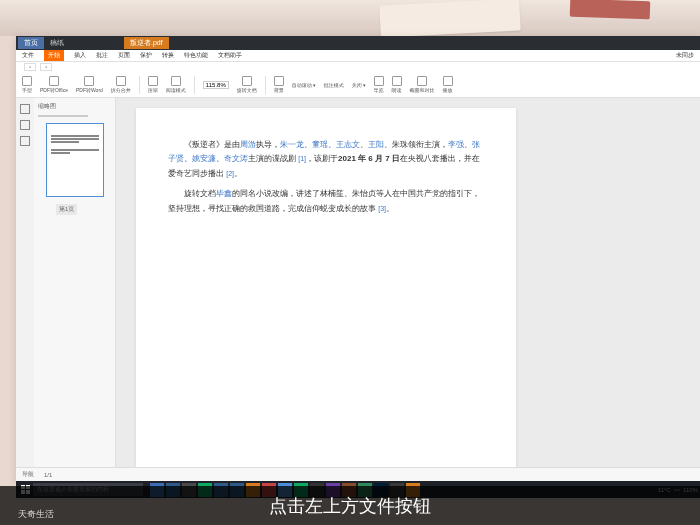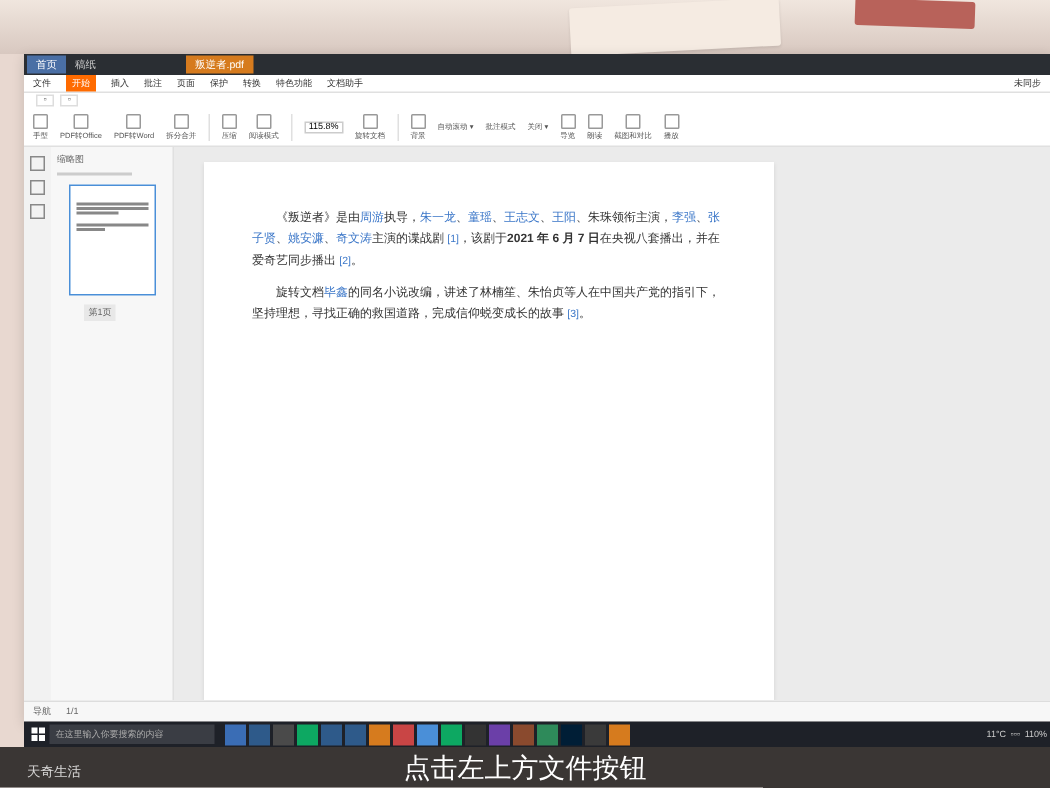--- a/index.html
+++ b/index.html
@@ -36,21 +36,21 @@
 .doc-p .ref{color:#3a76c8;font-size:7px}
 .statusbar{height:14px;background:#f7f7f7;border-top:1px solid #ddd;display:flex;align-items:center;padding:0 6px;font-size:6px;color:#666;gap:10px}
 .taskbar{position:absolute;left:16px;top:481px;width:684px;height:17px;background:#1e2128;display:flex;align-items:center;padding:0 2px;gap:1px}
 .start-btn{width:14px;height:14px;display:flex;align-items:center;justify-content:center}
 .win-icon{width:9px;height:9px;display:grid;grid-template-columns:1fr 1fr;gap:1px}
 .win-icon span{background:#fff}
 .search-box{width:110px;height:13px;background:#3a3d44;color:#aaa;font-size:6px;display:flex;align-items:center;padding:0 4px}
 .task-icons{display:flex;gap:2px;margin-left:6px}
 .task-icon{width:14px;height:14px}
 .tray{margin-left:auto;display:flex;align-items:center;gap:3px;color:#ccc;font-size:6px}
-.subtitle-bar{position:absolute;left:0;bottom:0;width:700px;height:27px;background:rgba(0,0,0,.75);display:flex;align-items:center;justify-content:center}
+.subtitle-bar{position:absolute;left:0;bottom:0;width:700px;height:39px;background:rgba(0,0,0,.75);display:flex;align-items:center;justify-content:center}
 .subtitle-text{color:#fff;font-size:18px;font-weight:500}
 .watermark{position:absolute;left:18px;bottom:4px;color:rgba(255,255,255,.8);font-size:9px;z-index:10}
 .desk-edge{position:absolute;left:0;top:0;width:700px;height:36px;background:linear-gradient(180deg,#f0e6de,#d8c8c0)}
 .book{position:absolute;right:180px;top:2px;width:140px;height:32px;background:#f5ebe2;transform:rotate(-3deg);border-radius:2px;box-shadow:0 1px 2px rgba(0,0,0,.1)}
 .redbook{position:absolute;right:50px;top:0;width:80px;height:18px;background:#b8625a;transform:rotate(2deg);border-radius:2px}
 </style>
 </head>
 <body>
 
 <div class="desk-edge"></div>

